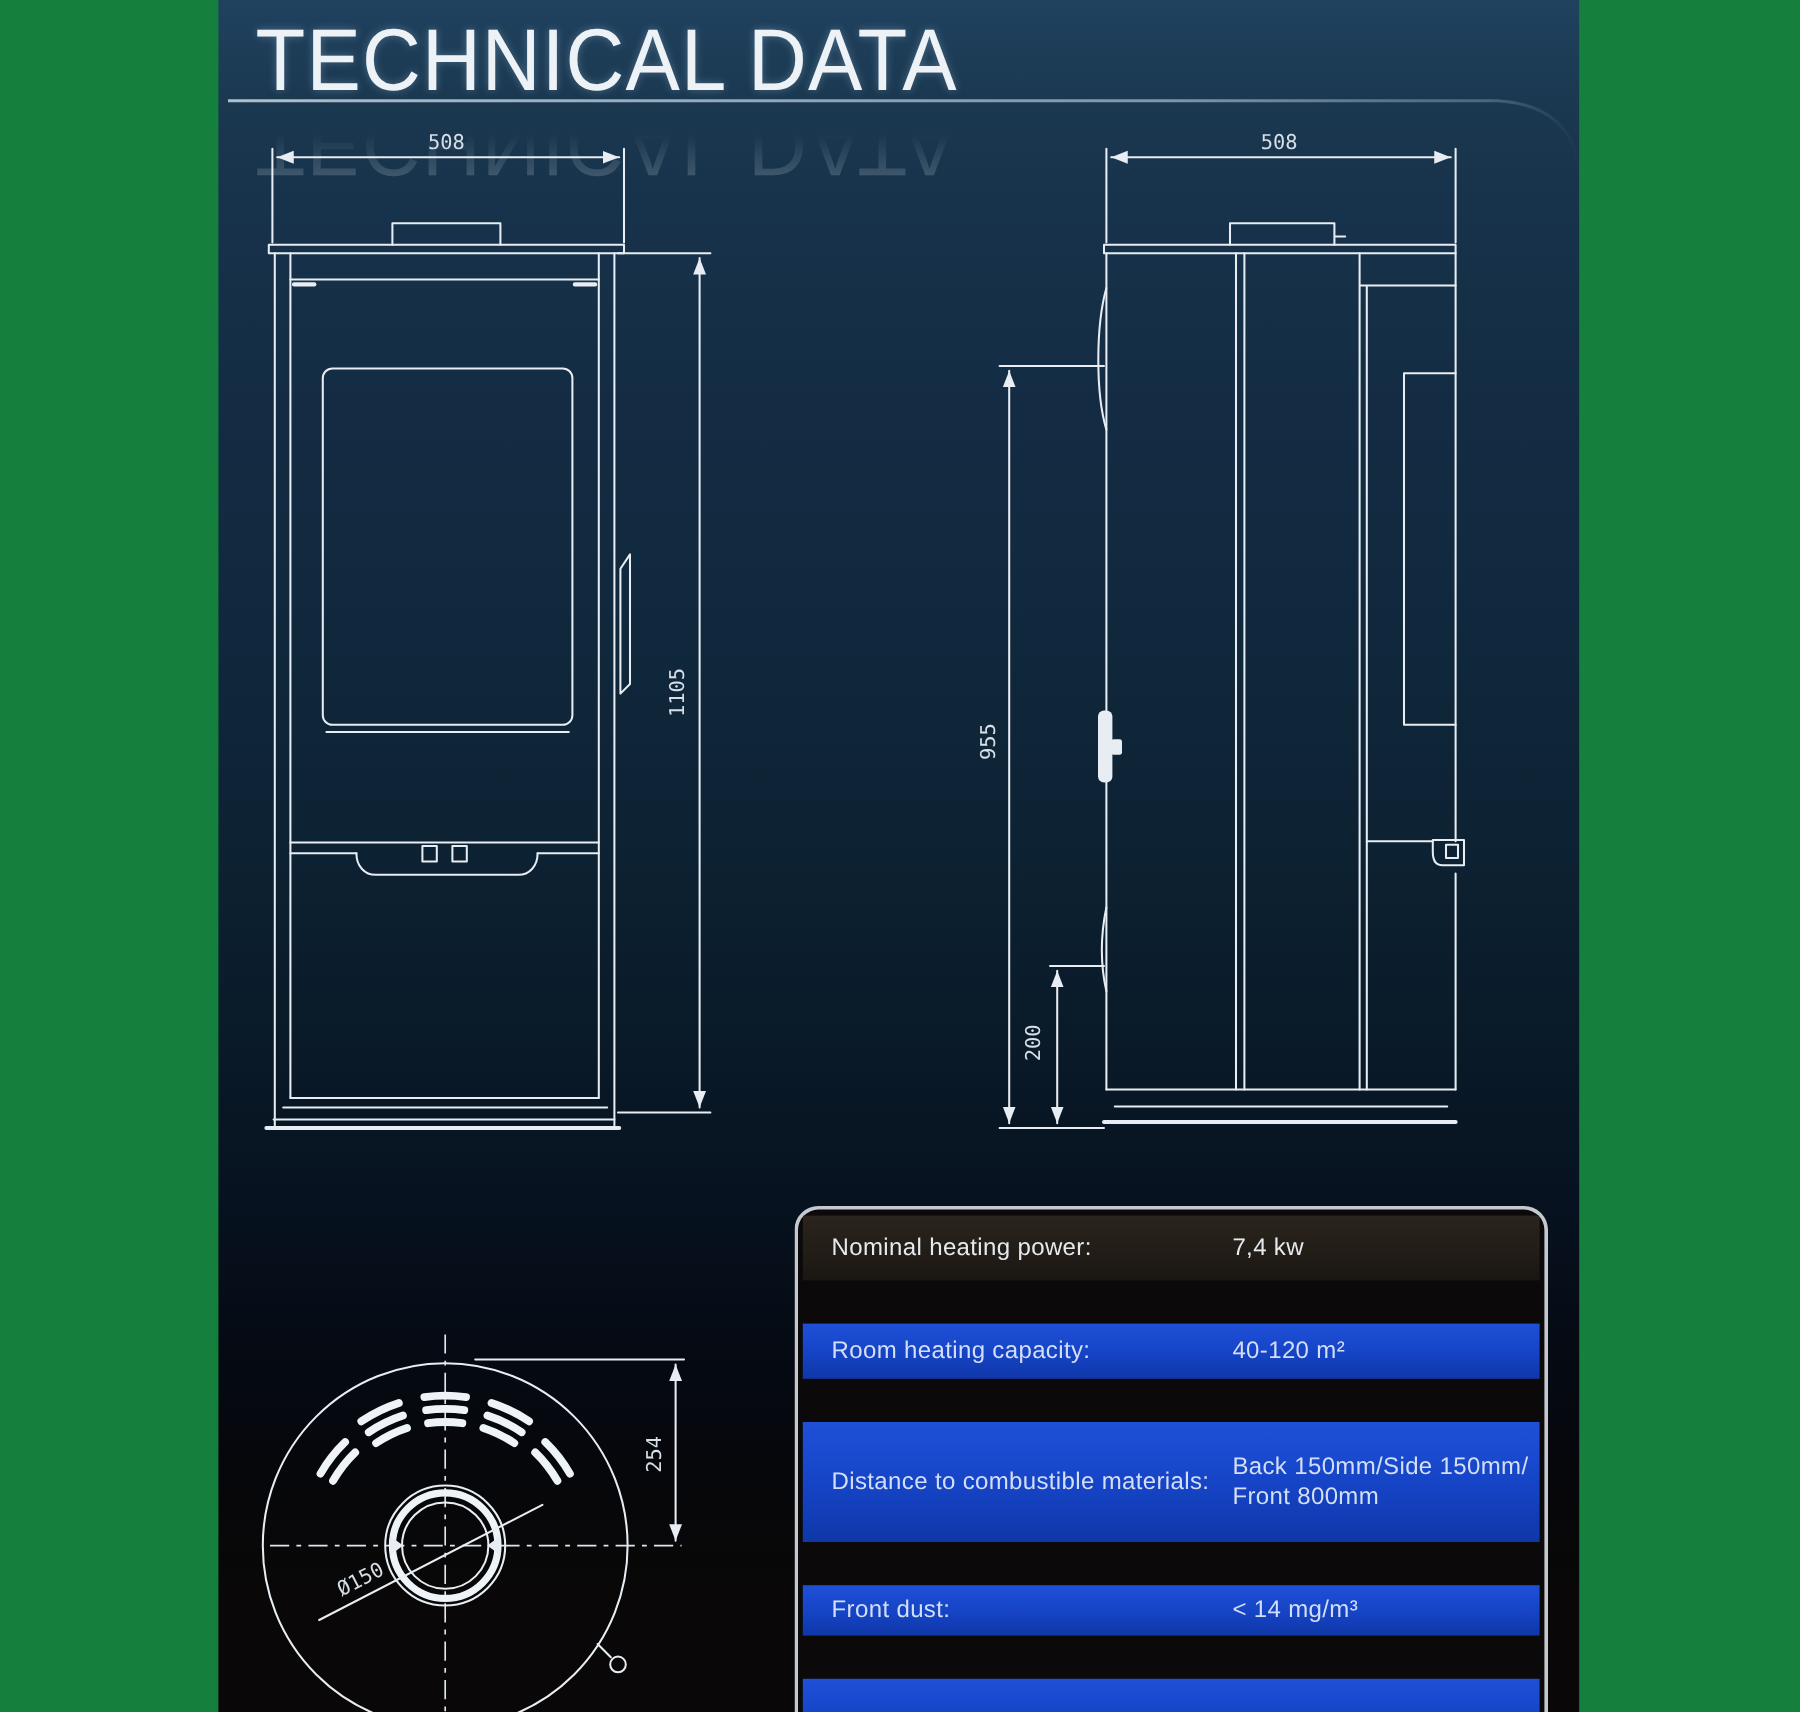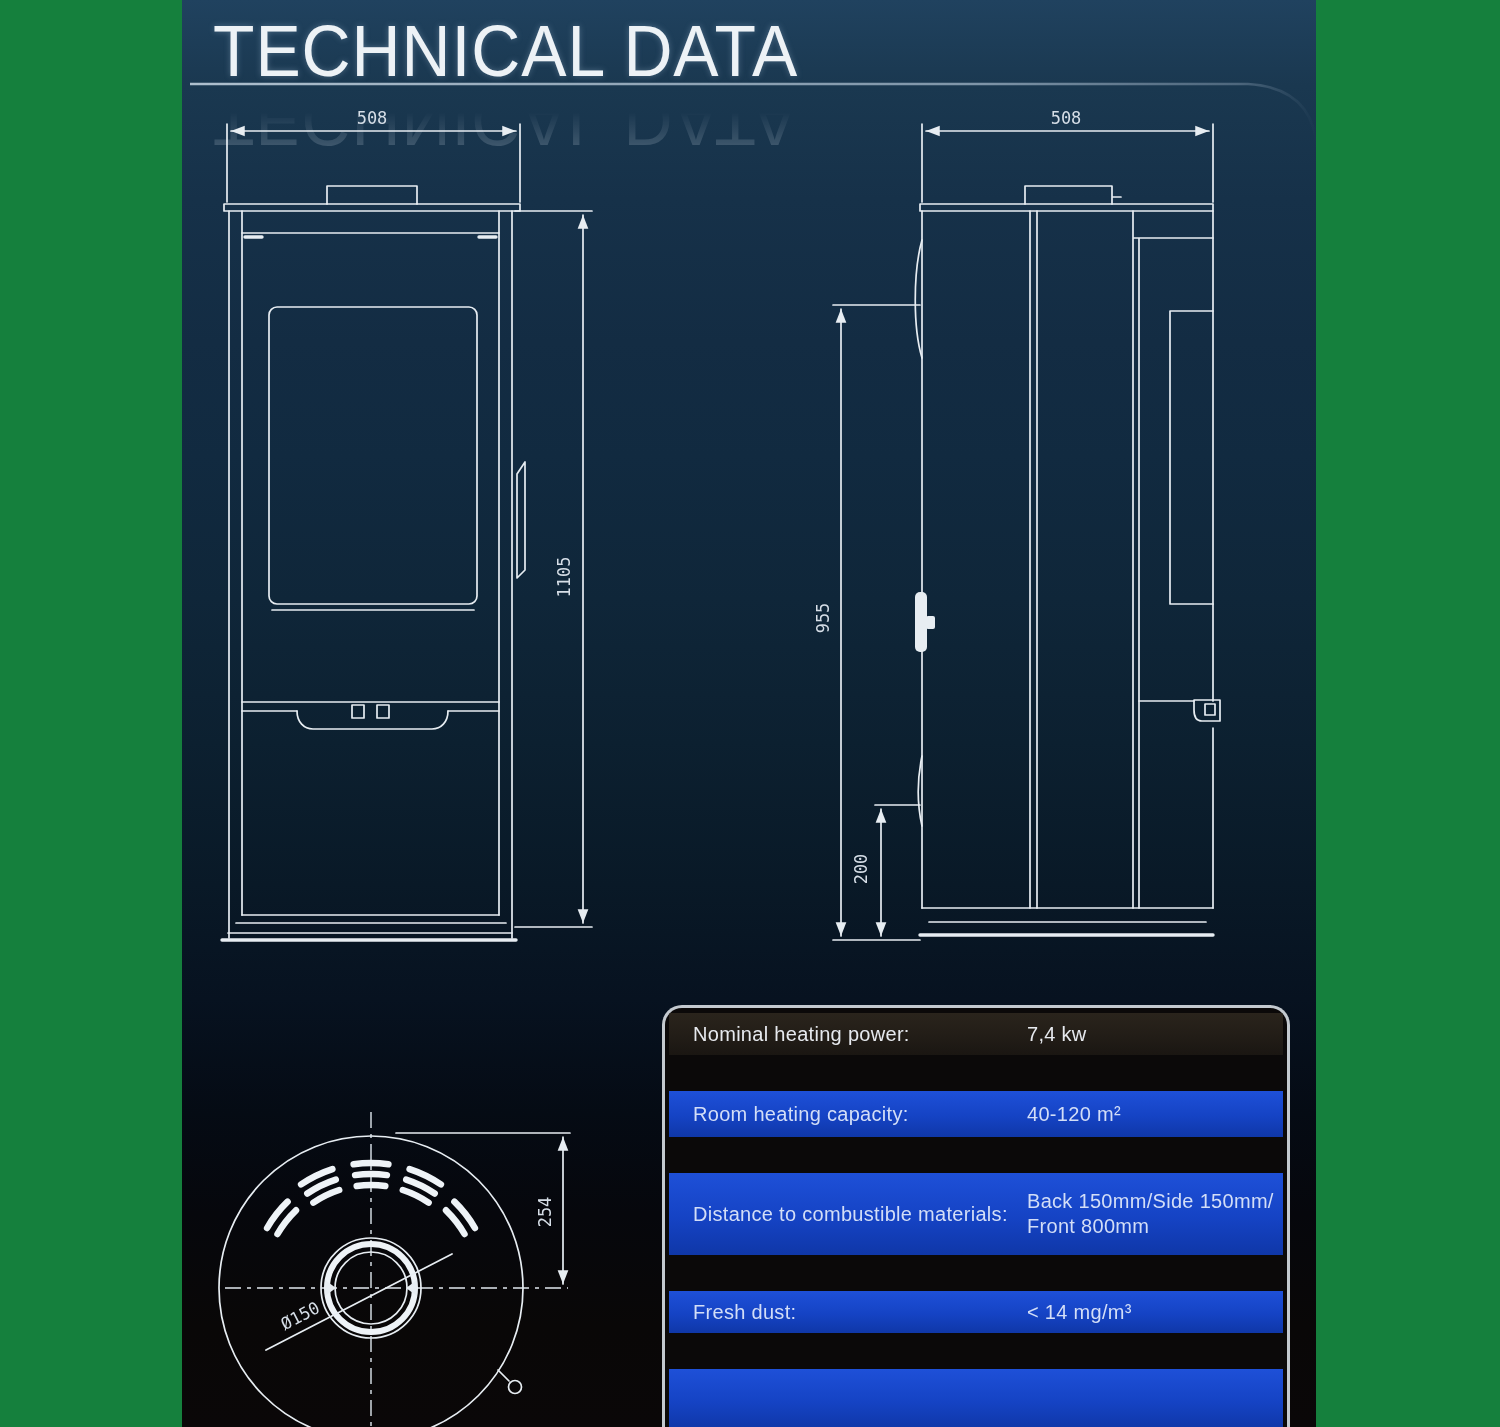--- a/index.html
+++ b/index.html
@@ -30,21 +30,21 @@
     background:#0b0909;border:3px solid #c3c9cf;border-bottom:none;
     border-radius:20px 20px 0 0;padding:5px 4px 0 4px;box-sizing:border-box;overflow:hidden;}
   .spec-row{position:relative;margin-bottom:5px;}
   .spec-row.dark{background:linear-gradient(180deg,#2a241c 0%,#221d17 55%,#1a1612 100%);}
   .spec-row.blue{background:linear-gradient(180deg,#1e50d8 0%,#1543c4 55%,#0f37a8 100%);margin-top:36px;}
   .spec-label{position:absolute;left:24px;top:50%;transform:translateY(-50%);
     font-size:20px;letter-spacing:.3px;color:#e6e9ee;white-space:nowrap;}
   .spec-value{position:absolute;left:358px;top:50%;transform:translateY(-50%);
     font-size:20px;letter-spacing:.3px;color:#e6e9ee;line-height:25px;white-space:nowrap;}
   .spec-row.blue .spec-label,.spec-row.blue .spec-value{color:#d3def7;}
-  .h54{height:42px}.h46{height:46px}.h50{height:50px}.h82{height:82px}
+  .h54{height:54px}.h46{height:46px}.h50{height:50px}.h82{height:100px}
   .h48{height:48px}.h42{height:42px}.h60{height:60px}
 </style>
 </head>
 <body>
 
 <div class="page">
   <div class="content-panel"></div>
 
   <div class="page-title">TECHNICAL DATA</div>
   <div class="page-title-reflection">TECHNICAL DATA</div>
@@ -166,18 +166,18 @@
     </div>
     <div class="spec-row blue h46">
       <span class="spec-label">Room heating capacity:</span>
       <span class="spec-value">40-120 m²</span>
     </div>
     <div class="spec-row blue h82">
       <span class="spec-label">Distance to combustible materials:</span>
       <span class="spec-value"><span>Back 150mm/Side 150mm/</span><br><span>Front 800mm</span></span>
     </div>
     <div class="spec-row blue h42">
-      <span class="spec-label">Fresh dust:</span>
+      <span class="spec-label">Front dust:</span>
       <span class="spec-value">&lt; 14 mg/m³</span>
     </div>
     <div class="spec-row blue h60"></div>
   </div>
 </div>
 
 </body></html>

